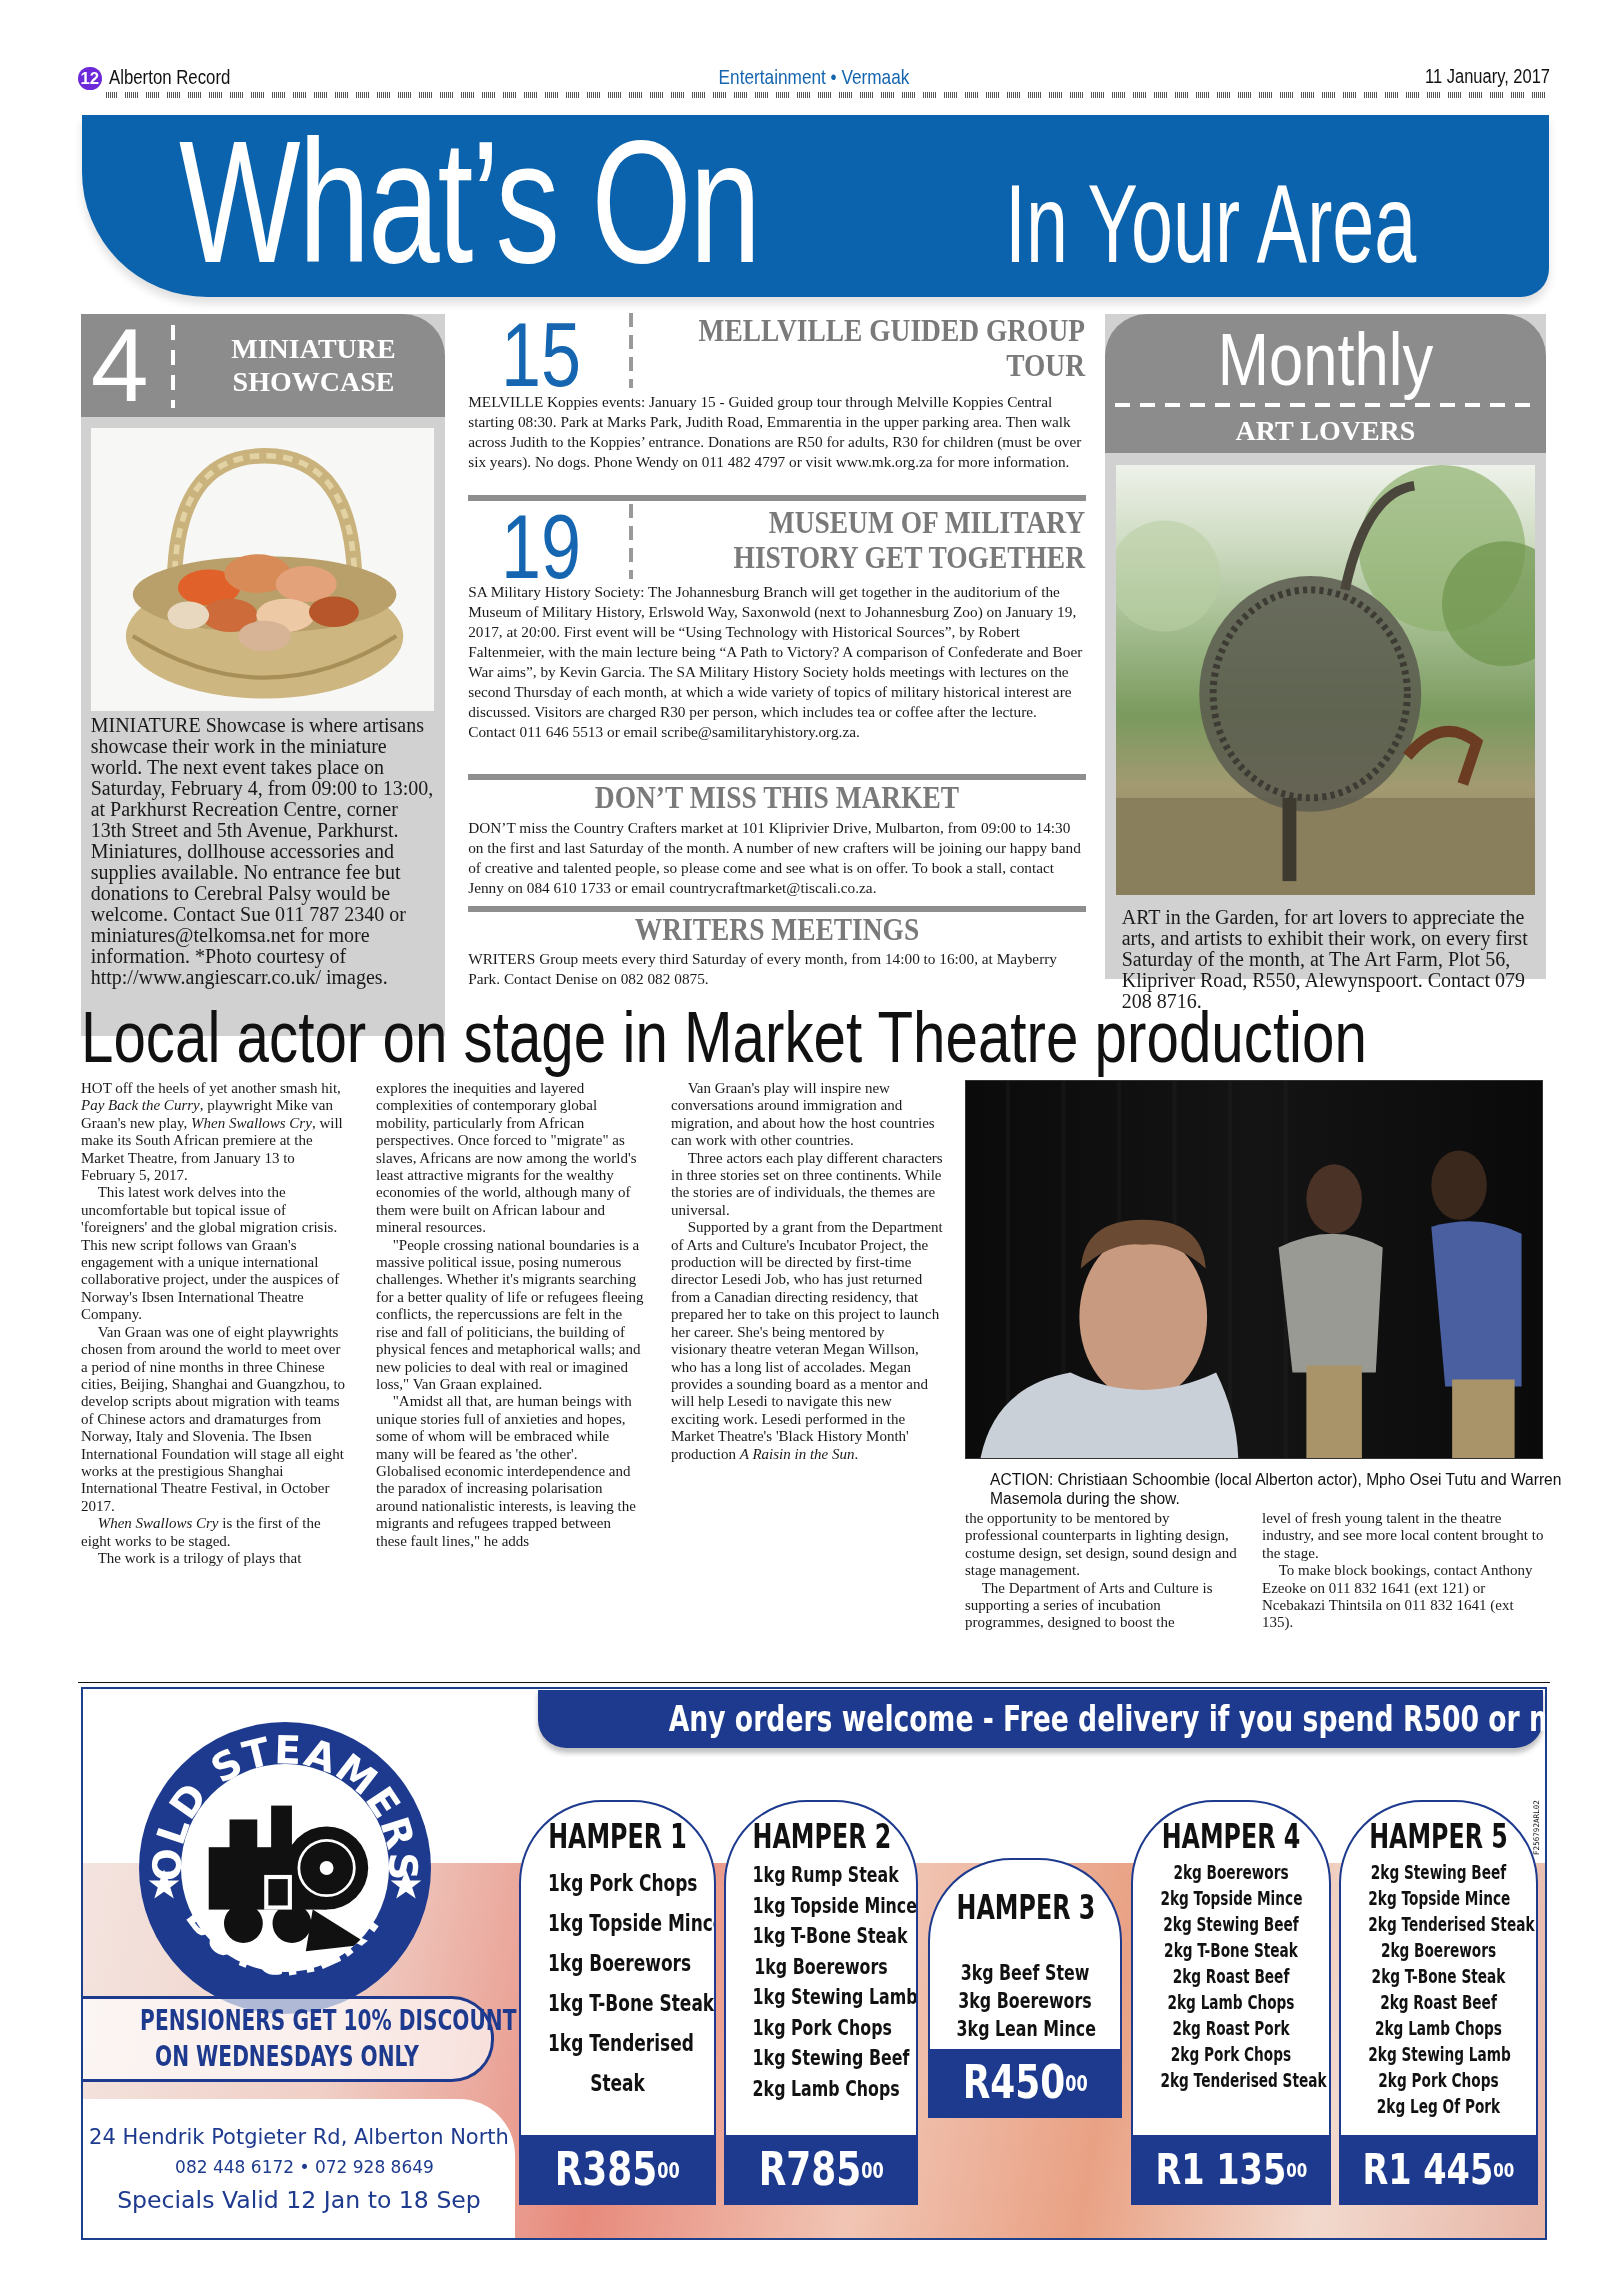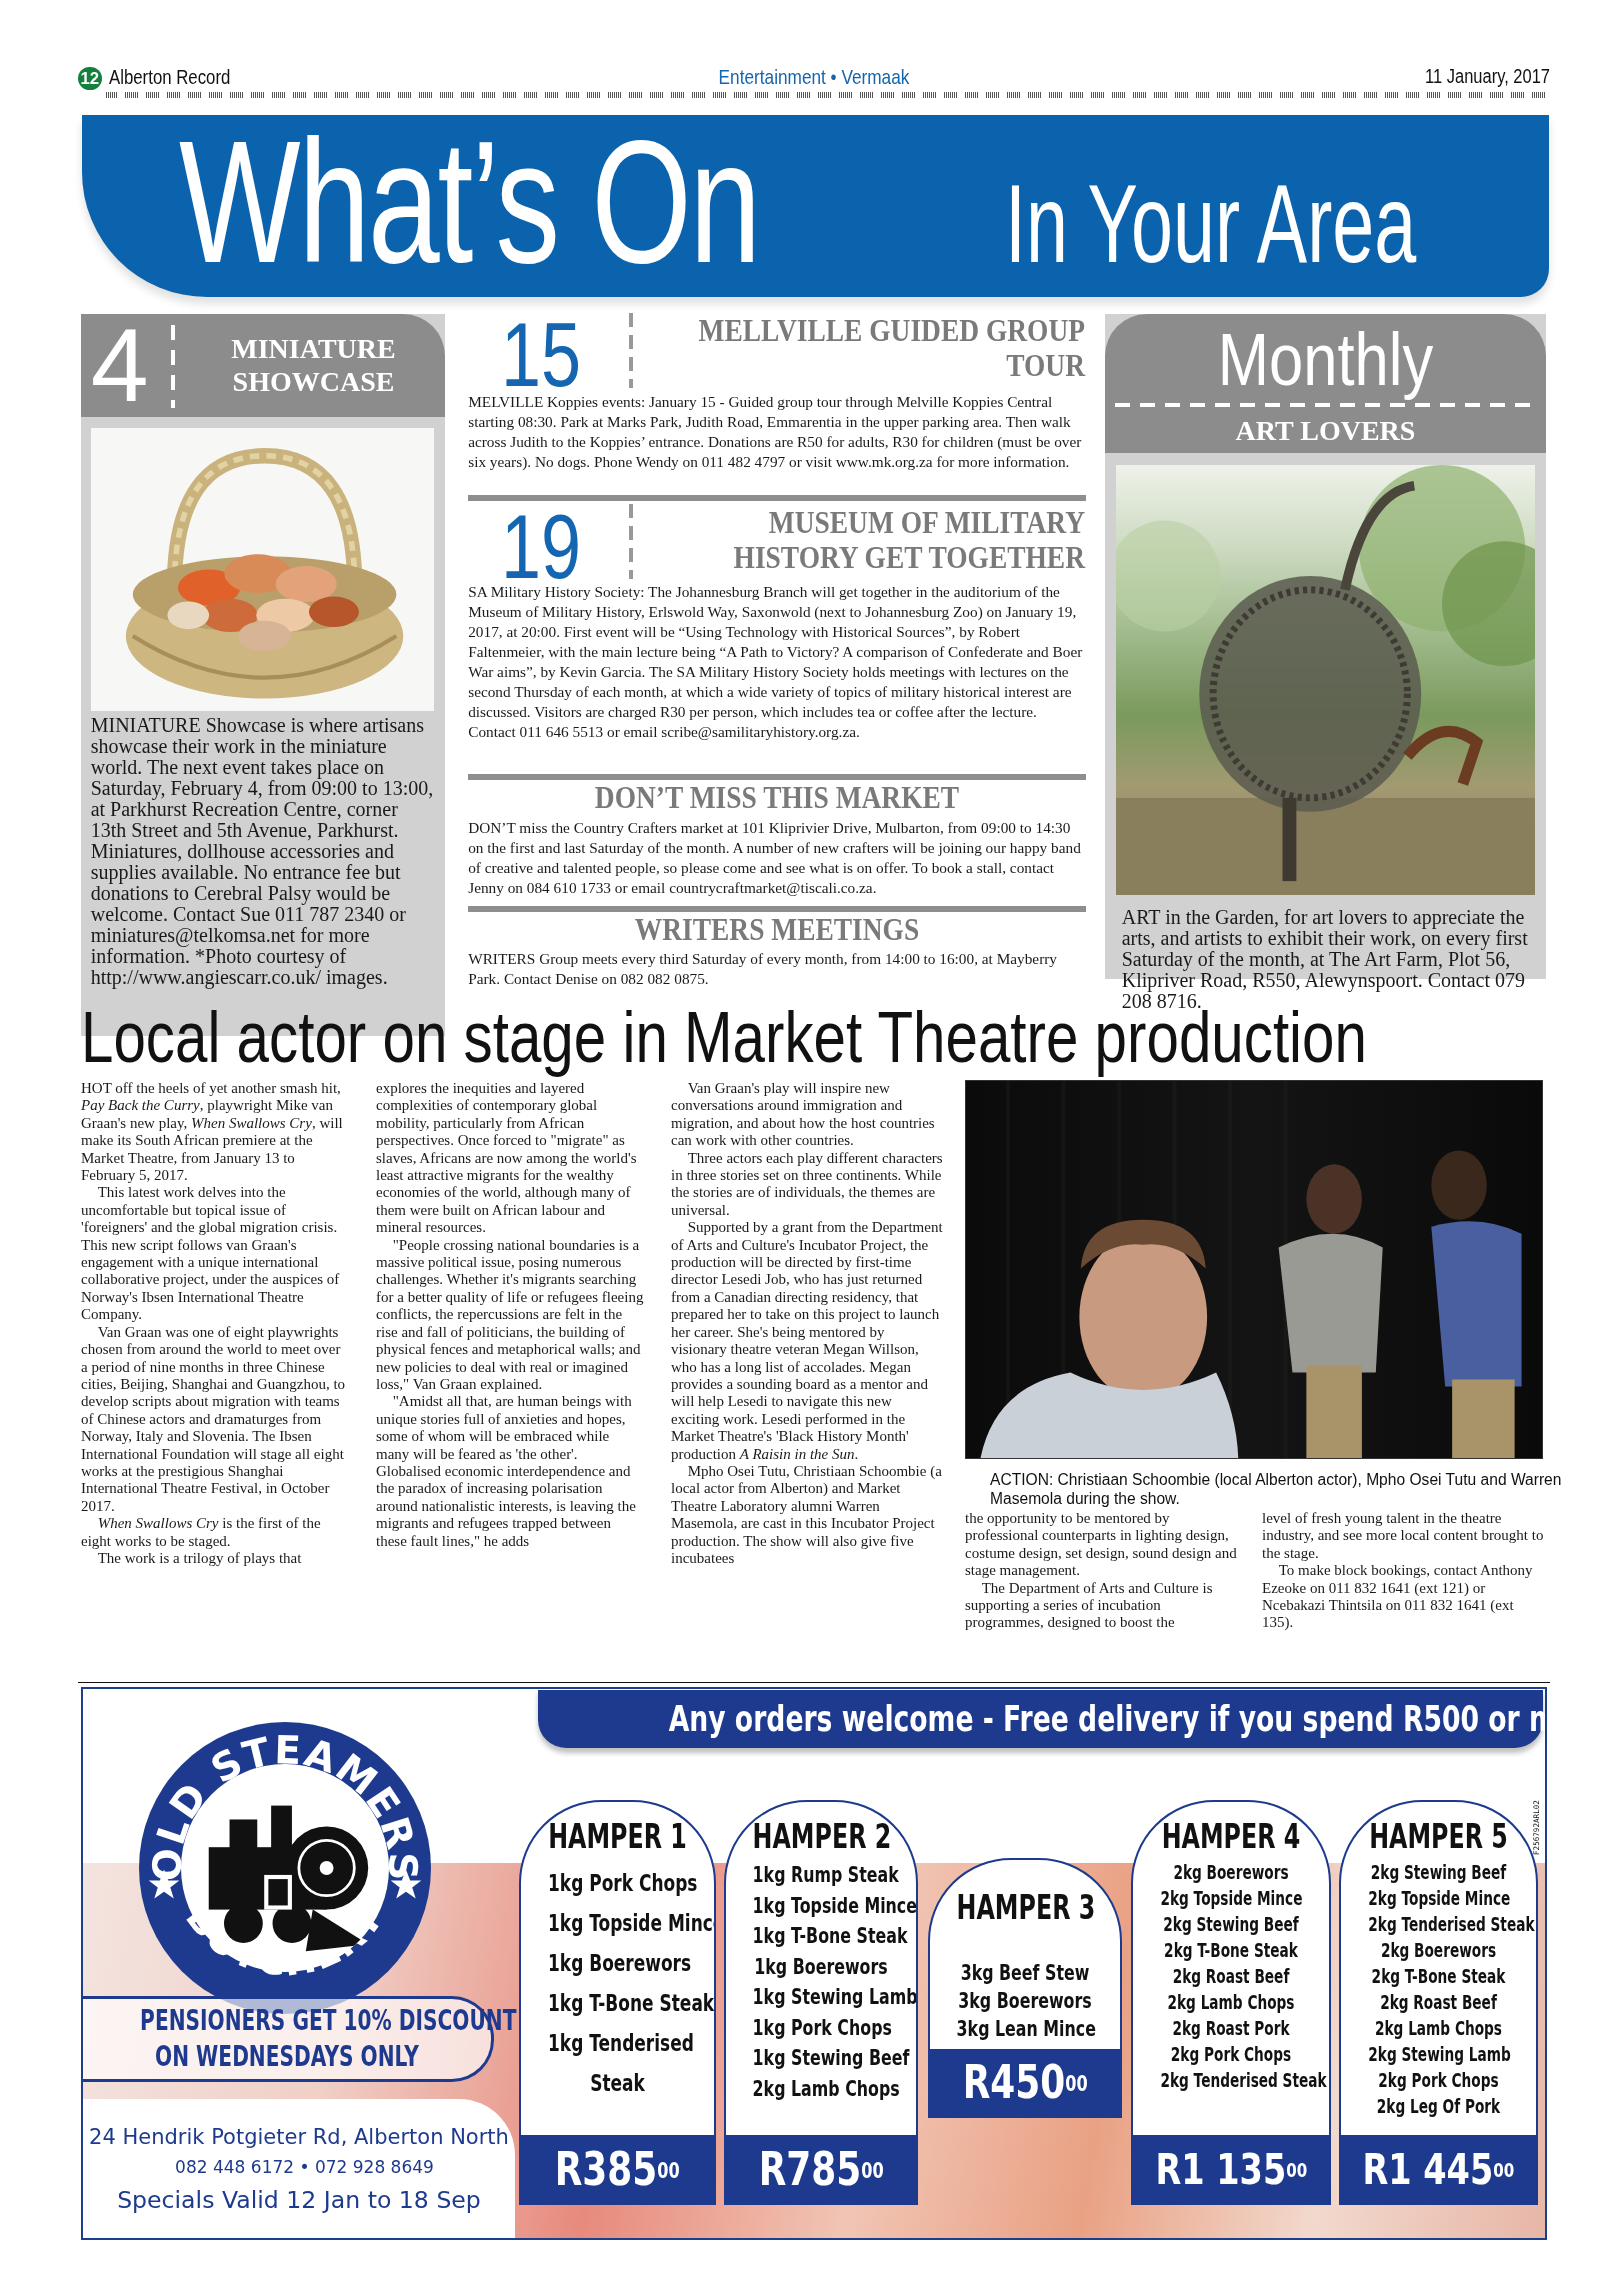--- a/index.html
+++ b/index.html
@@ -2,21 +2,21 @@
 <html style="font-size:11px"><head>
 <meta charset="utf-8">
 <style>
   * { box-sizing: border-box; margin: 0; padding: 0; }
   html, body { width: 1624px; height: 2295px; background: #ffffff; overflow: hidden; }
   body { position: relative; font-family: "Liberation Serif", serif; color: #1a1a1a; }
   .abs { position: absolute; }
 
   
   .folio { left: 78px; top: 61px; width: 1472px; height: 35px; }
-  .page-num { left: 0; top: 5.6px; width: 23.6px; height: 23.6px; border-radius: 50%; background: #15803d; color: #fff;
+  .page-num { left: 0; top: 5.6px; width: 23.6px; height: 23.6px; border-radius: 50%; background: #6d28d9; color: #fff;
     font-family: "Liberation Sans", sans-serif; font-weight: bold; font-size: 16.7px; line-height: 23.6px; text-align: center; }
   .pub-name { left: 30.5px; top: 4.2px; font-family: "Liberation Sans", sans-serif; font-size: 21px; color: #111; transform: scaleX(0.8); transform-origin: left; }
   .section-name { left: 0; width: 1472px; top: 4.2px; text-align: center; font-family: "Liberation Sans", sans-serif; font-size: 21px; color: #1565b0; transform: scaleX(0.82); }
   .issue-date { right: 0; top: 4.2px; font-family: "Liberation Sans", sans-serif; font-size: 19.4px; color: #111; transform: scaleX(0.85); transform-origin: right; }
   .folio-rule { left: 28px; top: 31px; width: 1444px; height: 5.6px;
     background: repeating-linear-gradient(90deg, #555 0 0.7px, #fff 0.7px 2.1px); }
 
   
   .banner { left: 82px; top: 115px; width: 1467px; height: 182px; background: #0b63ad;
     border-radius: 0 0 28px 125px; box-shadow: 0 7px 8.3px rgba(0,0,0,0.12); overflow: hidden; }
@@ -201,21 +201,20 @@
 </div>
 <div class="abs col-text" style="left:376px; top:1080px; width:269px;">
   <p class="first">explores the inequities and layered complexities of contemporary global mobility, particularly from African perspectives. Once forced to "migrate" as slaves, Africans are now among the world's least attractive migrants for the wealthy economies of the world, although many of them were built on African labour and mineral resources.</p>
   <p>"People crossing national boundaries is a massive political issue, posing numerous challenges. Whether it's migrants searching for a better quality of life or refugees fleeing conflicts, the repercussions are felt in the rise and fall of politicians, the building of physical fences and metaphorical walls; and new policies to deal with real or imagined loss," Van Graan explained.</p>
   <p>"Amidst all that, are human beings with unique stories full of anxieties and hopes, some of whom will be embraced while many will be feared as 'the other'. Globalised economic interdependence and the paradox of increasing polarisation around nationalistic interests, is leaving the migrants and refugees trapped between these fault lines," he adds</p>
 </div>
 <div class="abs col-text" style="left:671px; top:1080px; width:272px;">
   <p>Van Graan's play will inspire new conversations around immigration and migration, and about how the host countries can work with other countries.</p>
   <p>Three actors each play different characters in three stories set on three continents. While the stories are of individuals, the themes are universal.</p>
   <p>Supported by a grant from the Department of Arts and Culture's Incubator Project, the production will be directed by first-time director Lesedi Job, who has just returned from a Canadian directing residency, that prepared her to take on this project to launch her career. She's being mentored by visionary theatre veteran Megan Willson, who has a long list of accolades. Megan provides a sounding board as a mentor and will help Lesedi to navigate this new exciting work. Lesedi performed in the Market Theatre's 'Black History Month' production <i>A Raisin in the Sun</i>.</p>
-  <p>Mpho Osei Tutu, Christiaan Schoombie (a local actor from Alberton) and Market Theatre Laboratory alumni Warren Masemola, are cast in this Incubator Project production. The show will also give five incubatees</p>
 </div>
 
 <div class="abs theatre-photo">
   <svg width="578" height="379" viewBox="0 0 832 546">
     <defs>
       <linearGradient id="curtain" x1="0" x2="1">
         <stop offset="0" stop-color="#0b0b0b"></stop>
           <stop offset="0.5" stop-color="#141414"></stop>
           <stop offset="1" stop-color="#0a0a0a"></stop>
       </linearGradient>

